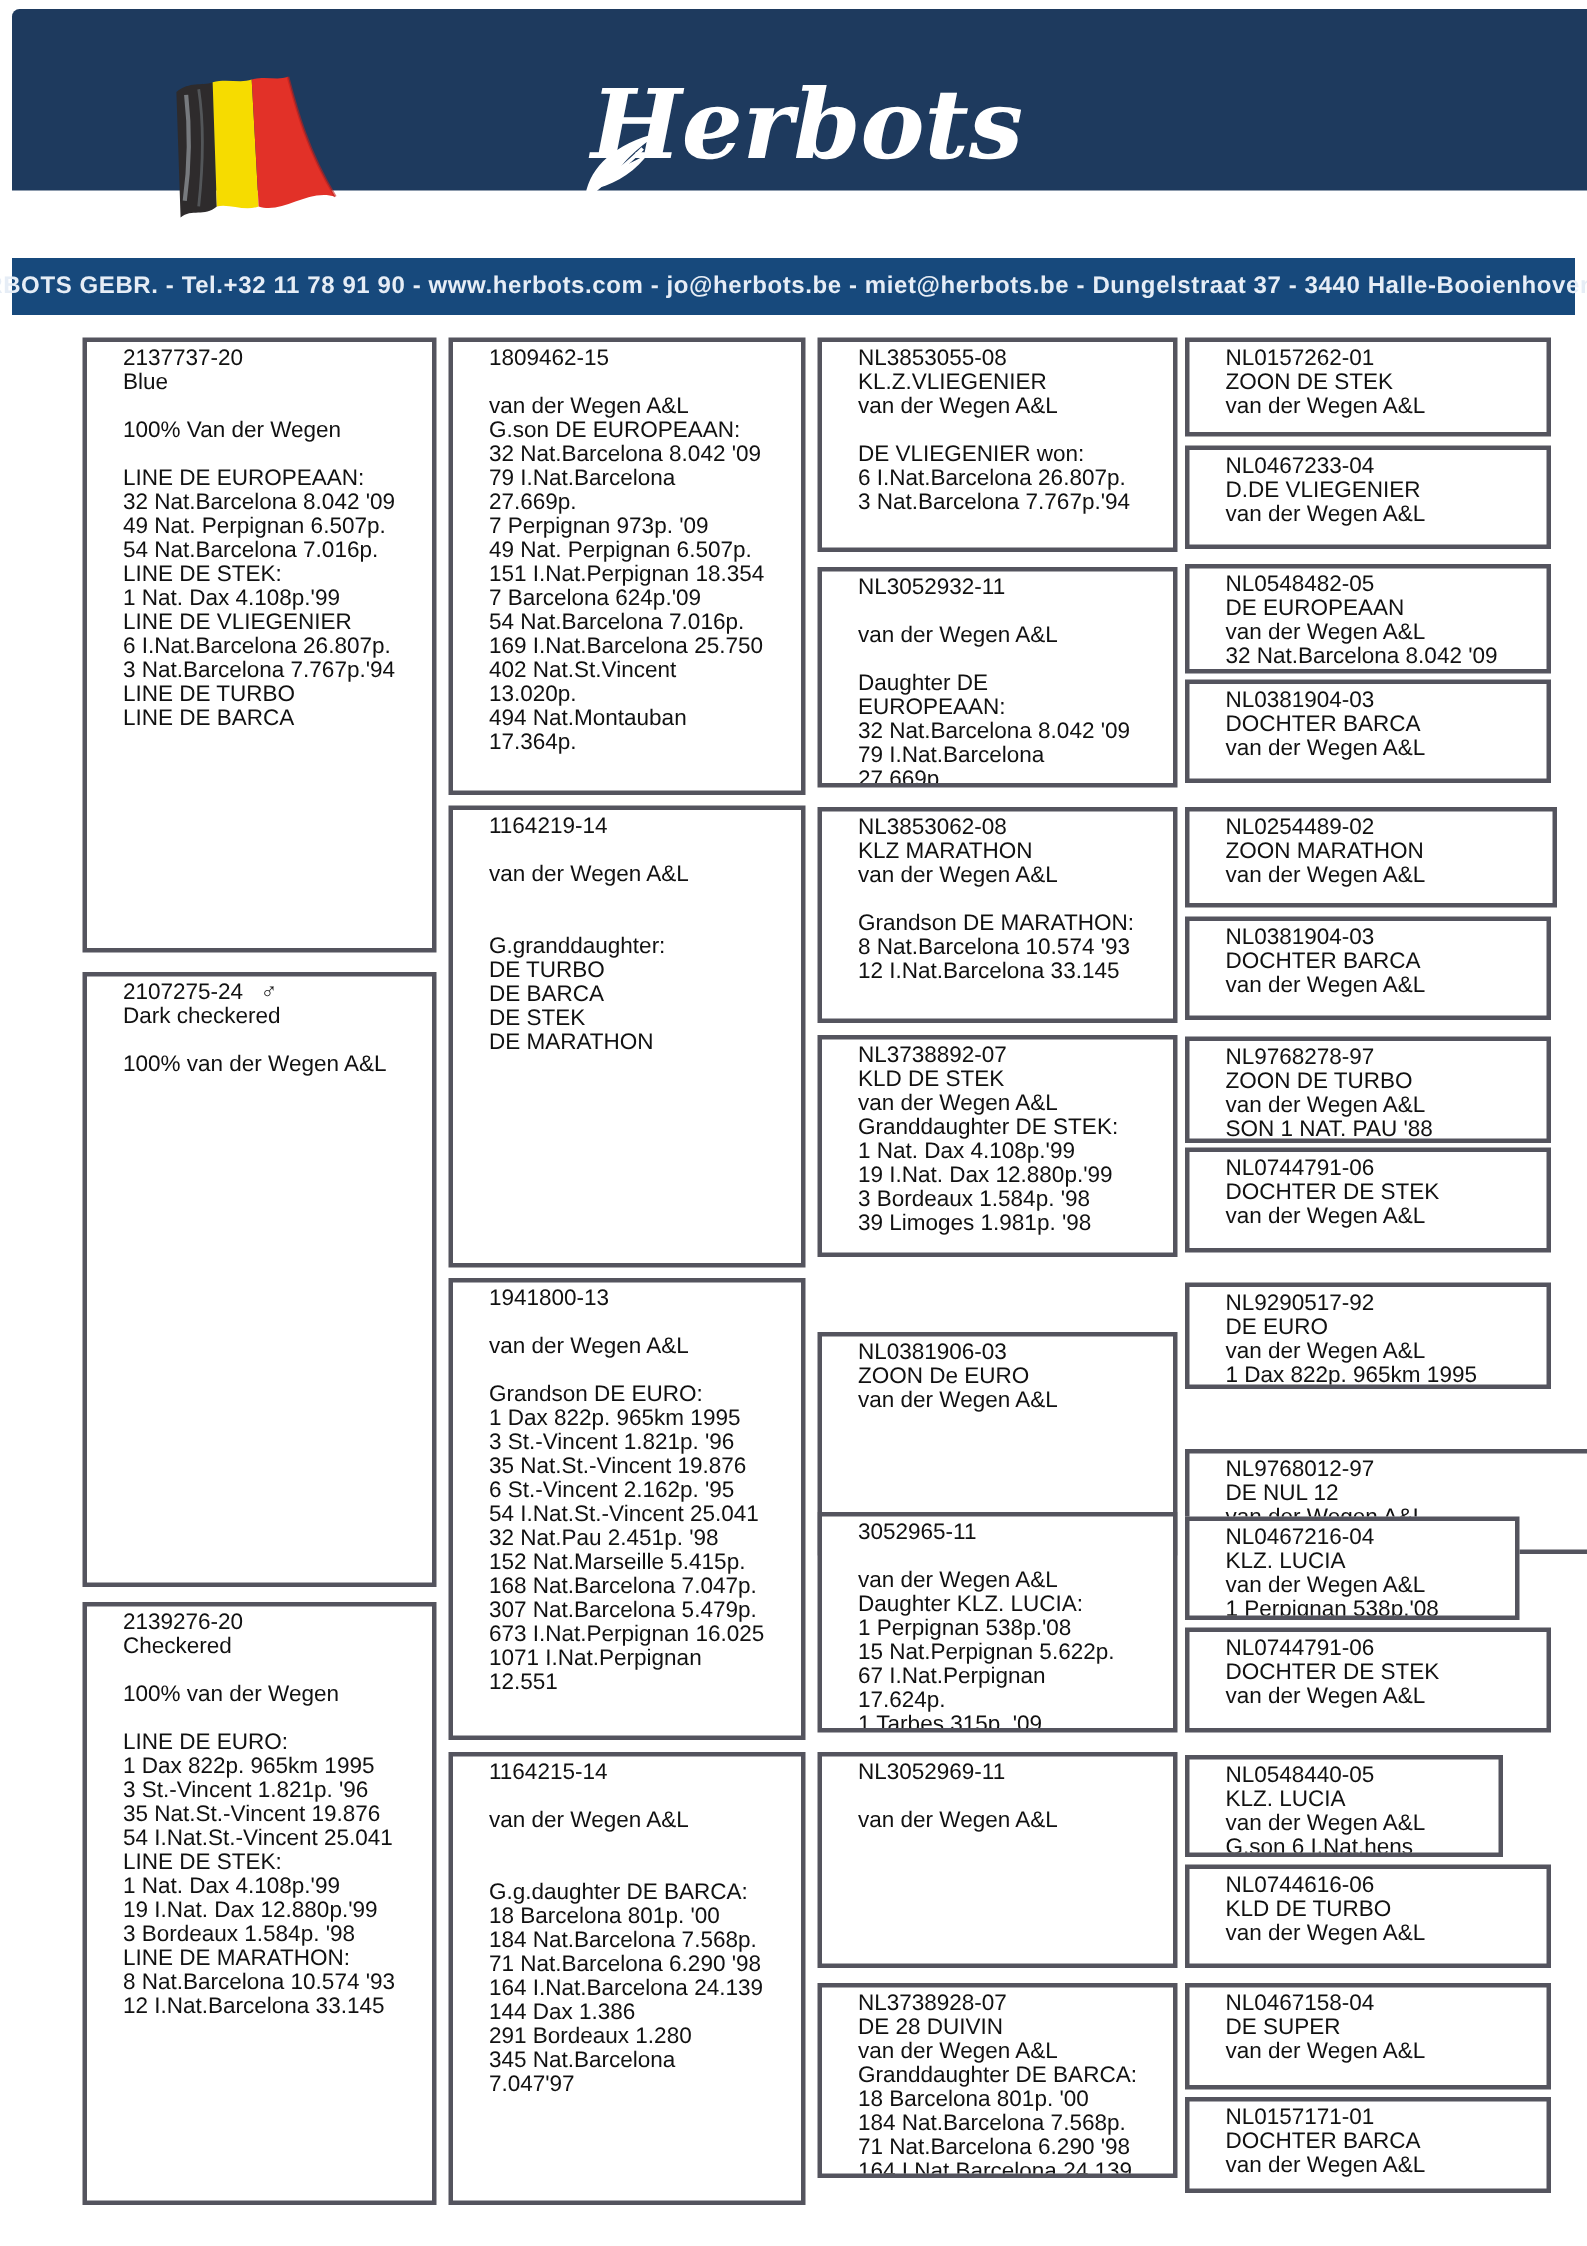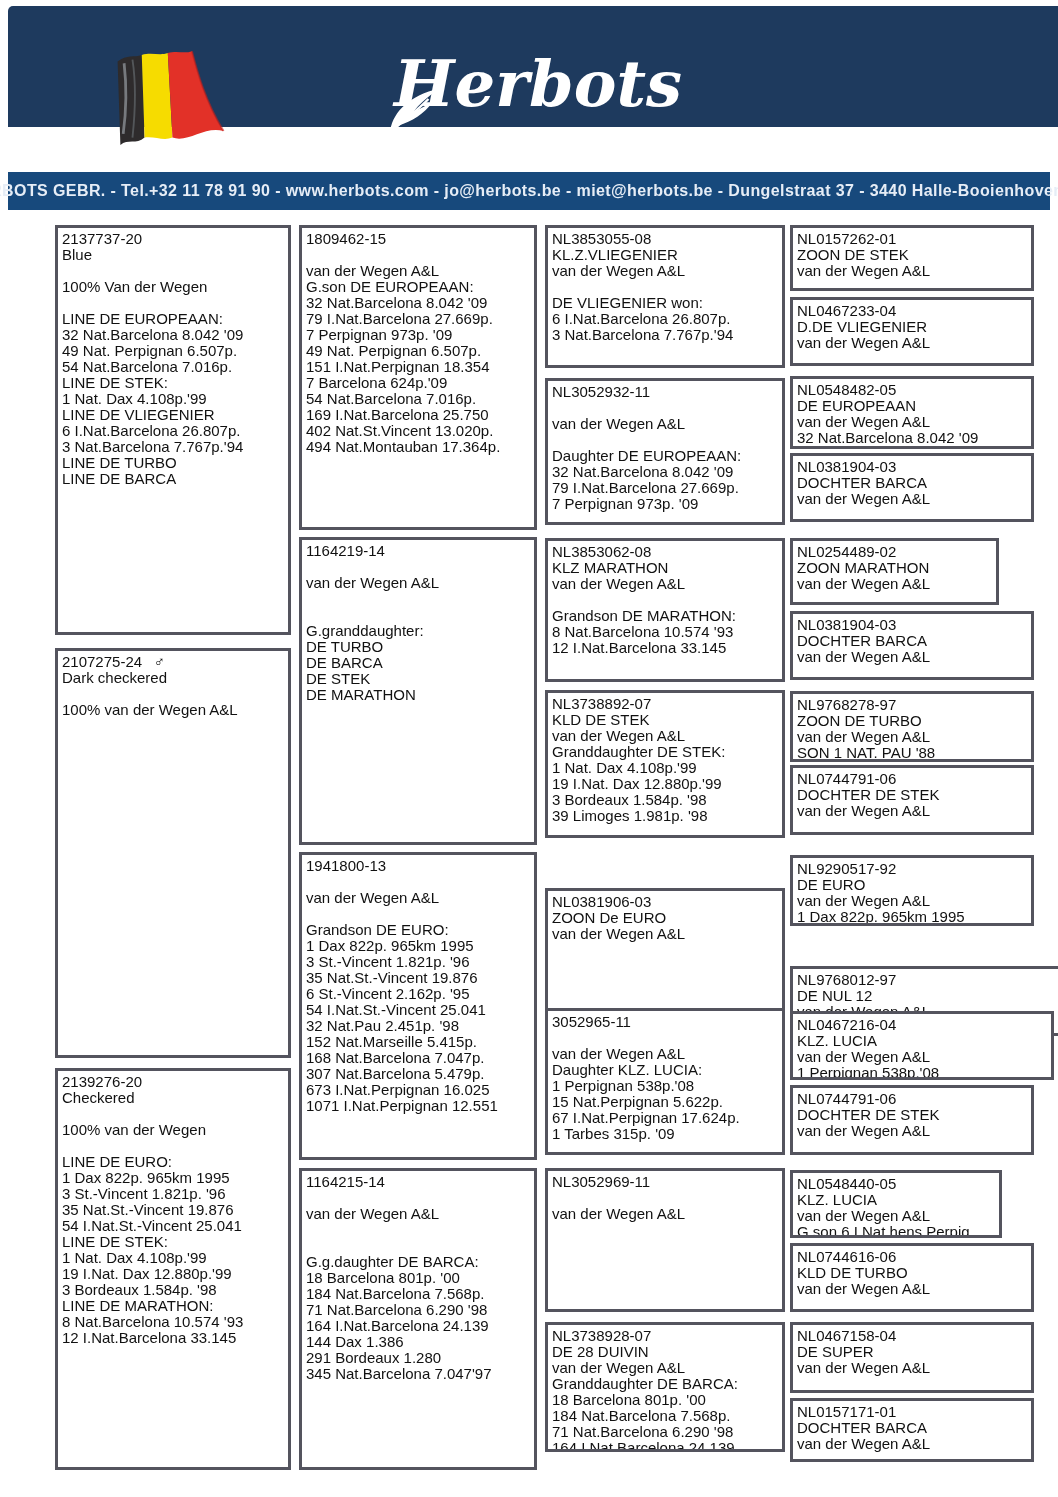--- a/index.html
+++ b/index.html
@@ -16,21 +16,21 @@
   .feather{position:absolute;left:86px;top:54px;width:62px;height:42px;transform:rotate(-8deg);}
   .brand-text{font-family:"DejaVu Serif",cursive;font-style:italic;font-weight:bold;
               font-size:64px;line-height:96px;color:#fff;}
   .tagline-row{position:absolute;left:0;top:130px;width:1042px;text-align:center;color:#fff;}
   .tag-deco{display:inline-block;width:46px;height:8px;border-top:3px solid #fff;
             border-bottom:3px solid #fff;vertical-align:middle;margin:0 16px;}
   .tagline{display:inline-block;font-family:"DejaVu Serif",cursive;font-style:italic;font-weight:normal;
            font-size:25px;color:#fff;vertical-align:middle;}
   
   .box{position:absolute;background:#fff;border:3px solid #54545e;box-sizing:border-box;
-       padding:3px 4px;overflow:hidden;}
+       padding:3px 24px;overflow:hidden;}
   .box .lines{font-size:15px;line-height:16px;color:#111;white-space:pre-line;}
 </style>
 </head>
 <body>
 
 <div class="page">
 
   <div class="header-top">
     <div class="flag">
       <svg viewBox="0 0 170 140" width="158" height="132" aria-hidden="true">
@@ -250,21 +250,21 @@
     <div class="lines">NL0548482-05
 DE EUROPEAAN
 van der Wegen A&amp;L
 32 Nat.Barcelona 8.042 '09</div>
   </div>
   <div class="box" style="left:790px;top:453px;width:244px;height:69px">
     <div class="lines">NL0381904-03
 DOCHTER BARCA
 van der Wegen A&amp;L</div>
   </div>
-  <div class="box" style="left:790px;top:538px;width:209px;height:67px">
+  <div class="box" style="left:790px;top:538px;width:248px;height:67px">
     <div class="lines">NL0254489-02
 ZOON MARATHON
 van der Wegen A&amp;L</div>
   </div>
   <div class="box" style="left:790px;top:611px;width:244px;height:69px">
     <div class="lines">NL0381904-03
 DOCHTER BARCA
 van der Wegen A&amp;L</div>
   </div>
   <div class="box" style="left:790px;top:691px;width:244px;height:71px">
@@ -282,21 +282,21 @@
     <div class="lines">NL9290517-92
 DE EURO
 van der Wegen A&amp;L
 1 Dax 822p. 965km 1995</div>
   </div>
   <div class="box" style="left:790px;top:966px;width:272px;height:70px">
     <div class="lines">NL9768012-97
 DE NUL 12
 van der Wegen A&amp;L</div>
   </div>
-  <div class="box" style="left:790px;top:1011px;width:264px;height:69px">
+  <div class="box" style="left:790px;top:1011px;width:223px;height:69px">
     <div class="lines">NL0467216-04
 KLZ. LUCIA
 van der Wegen A&amp;L
 1 Perpignan 538p.'08</div>
   </div>
   <div class="box" style="left:790px;top:1085px;width:244px;height:70px">
     <div class="lines">NL0744791-06
 DOCHTER DE STEK
 van der Wegen A&amp;L</div>
   </div>

